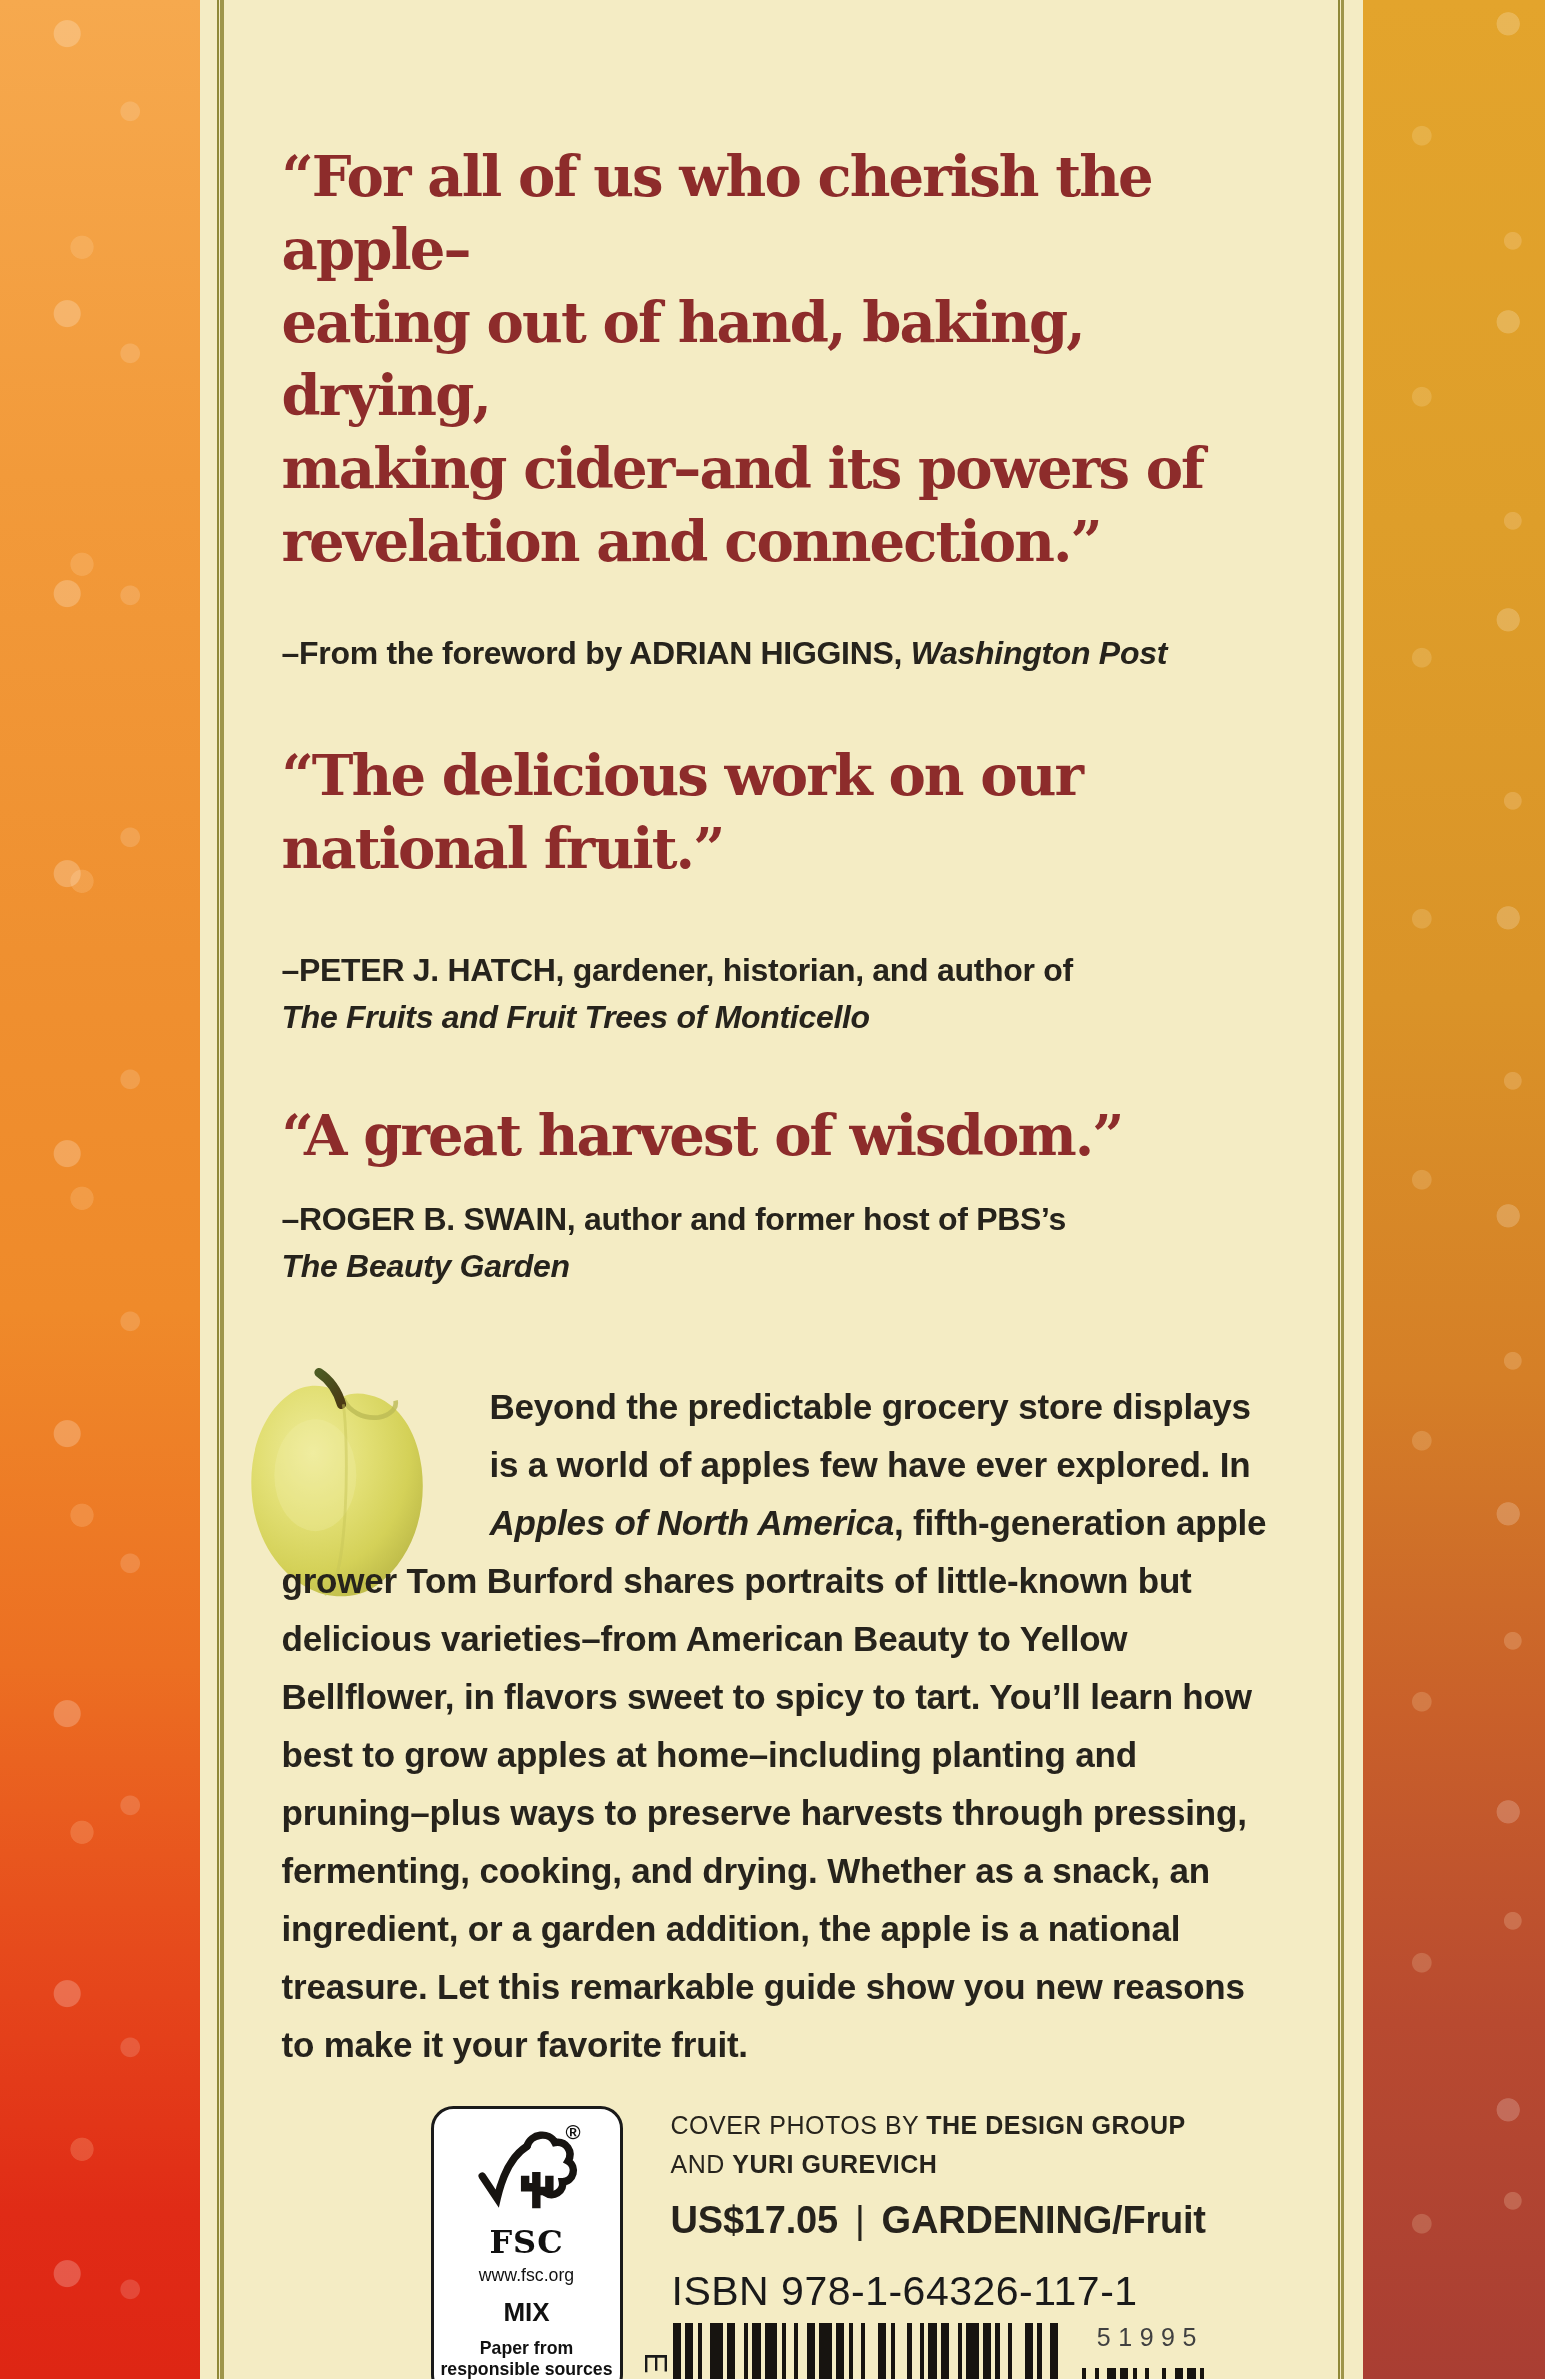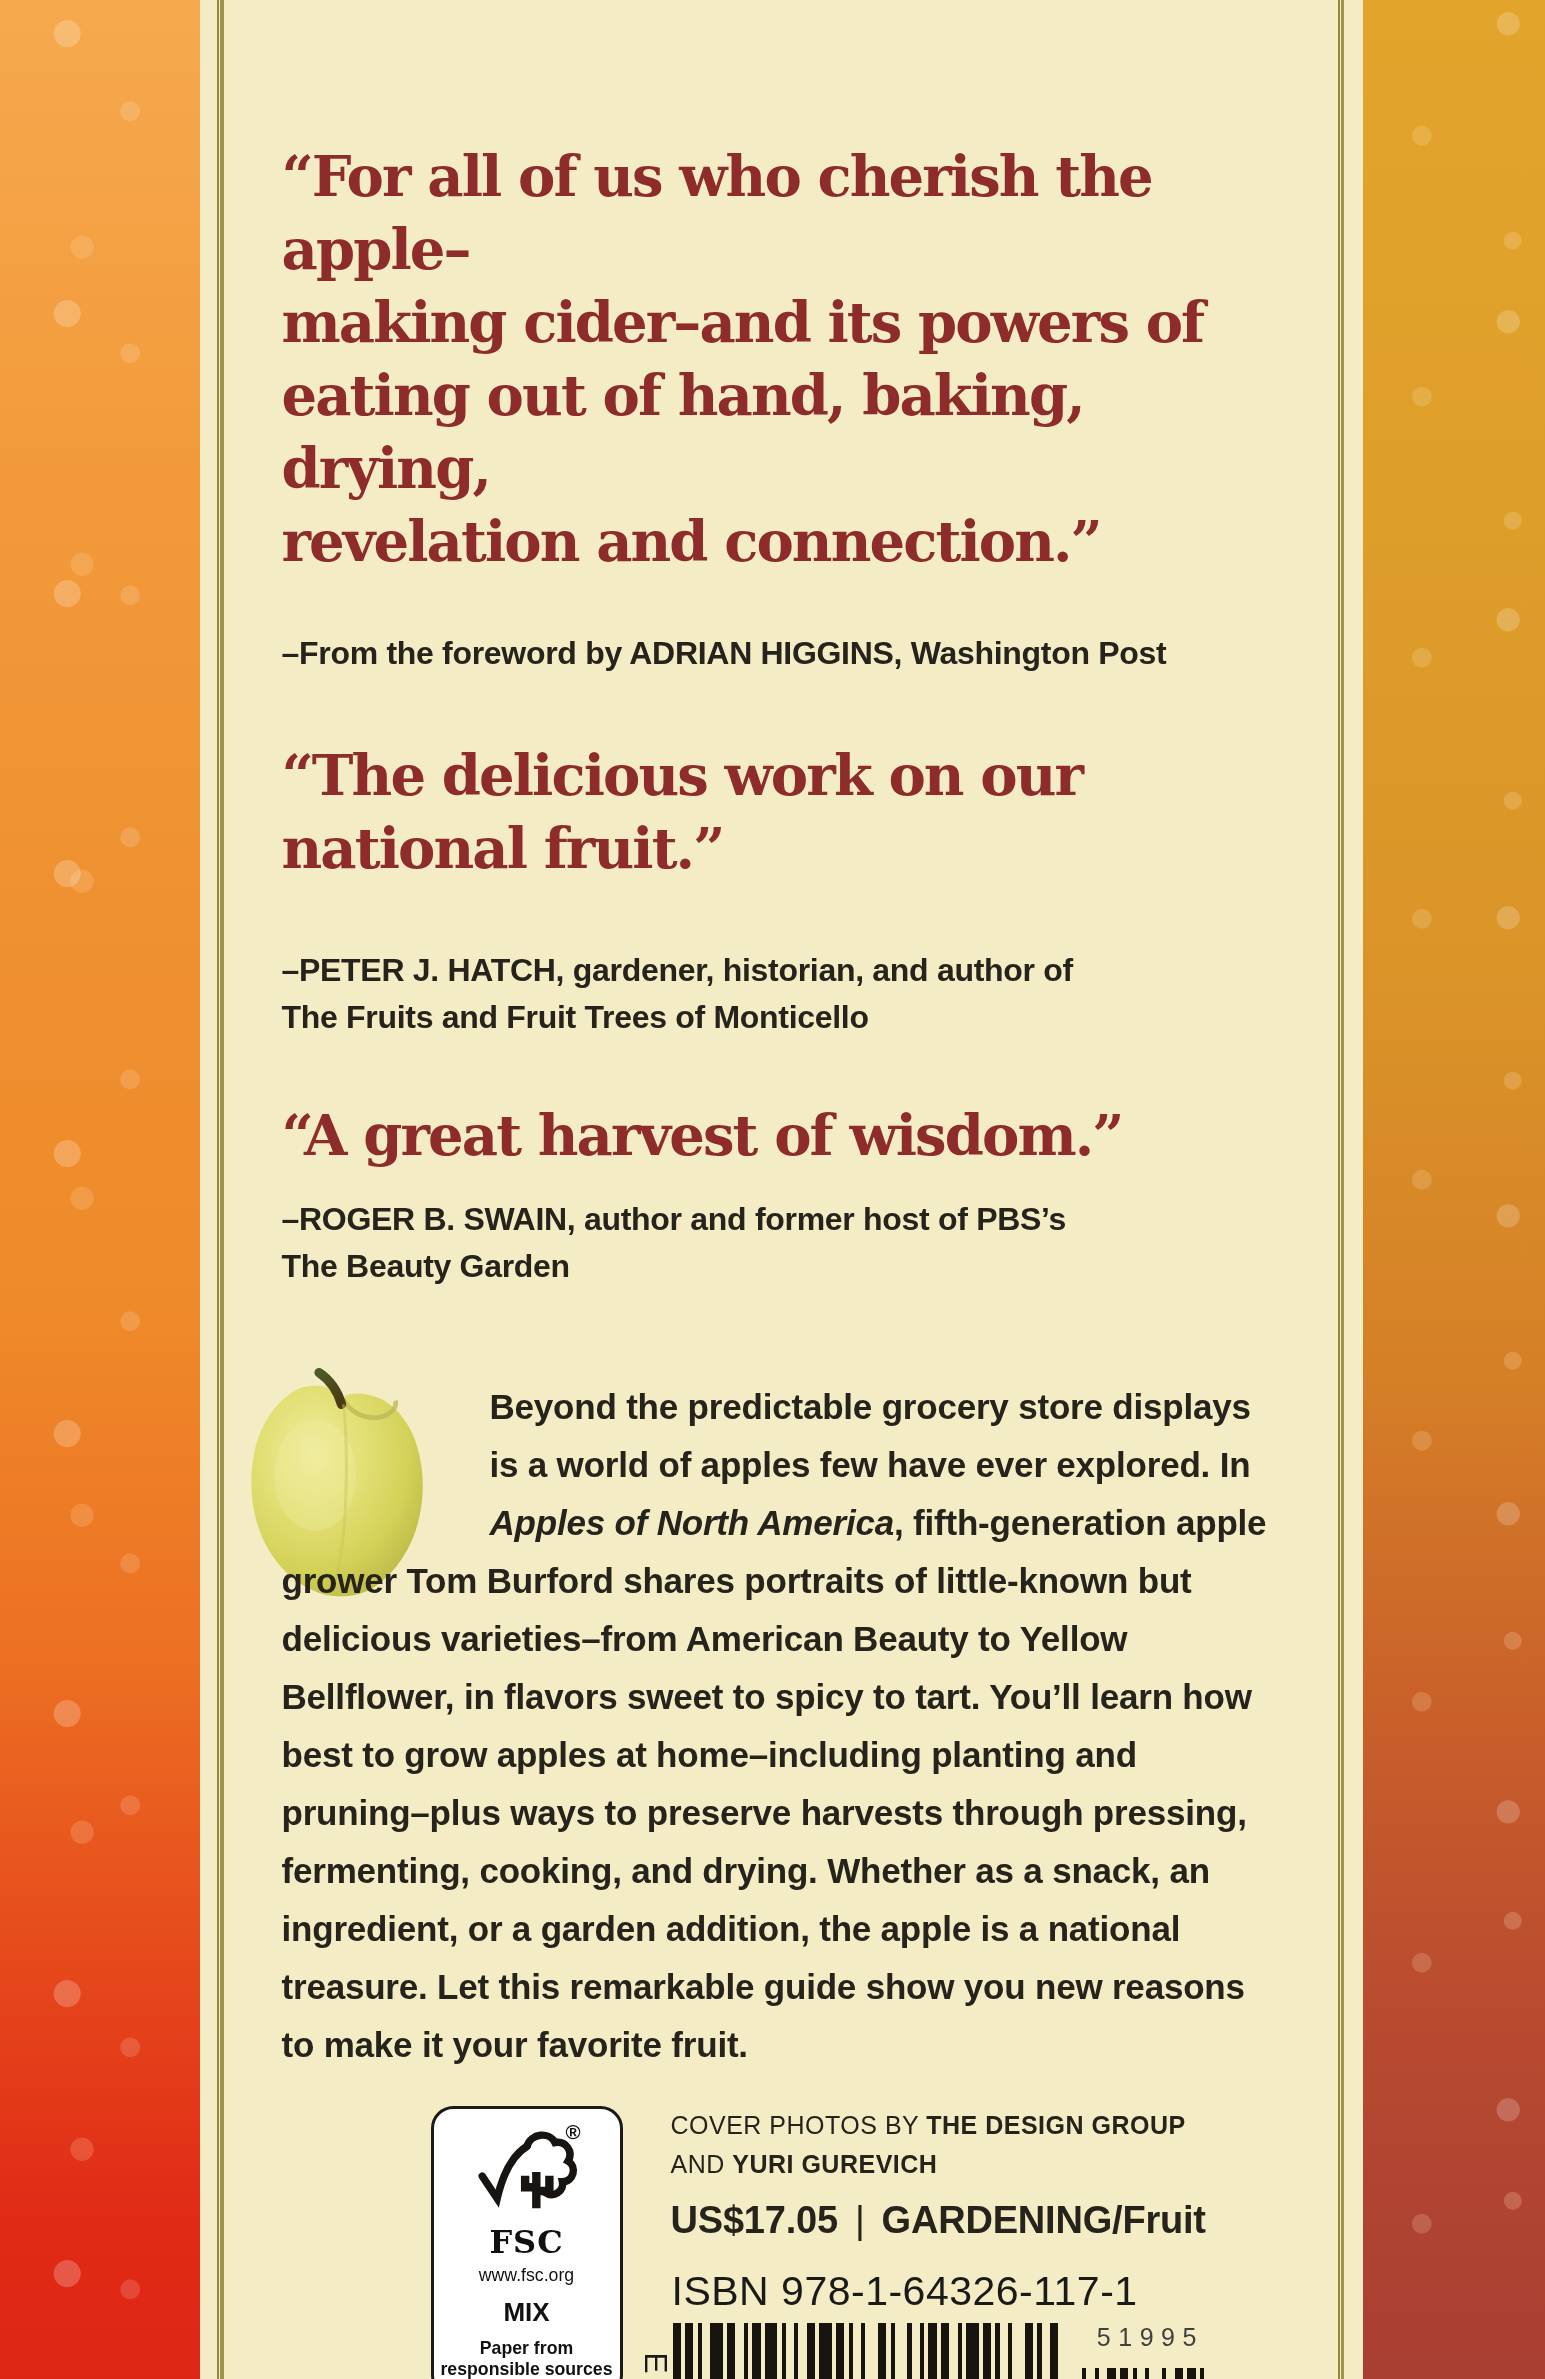--- a/index.html
+++ b/index.html
@@ -35,21 +35,21 @@
     background:linear-gradient(90deg,#8F8838 0,#8F8838 1.9px,#F4ECC4 1.9px,#F4ECC4 2.8px,#9E954A 2.8px,#9E954A 6.5px);
   }
   
   .panel{flex:1 1 auto;background:#F4ECC4;}
   .content{padding:140px 52px 0 58px;}
 
   .quote{color:#8D2C2B;font-family:"DejaVu Serif",serif;font-weight:700;
          font-size:56px;line-height:73px;letter-spacing:-1.9px;}
   .attr{color:#26231C;font-size:32px;line-height:47px;font-weight:700;letter-spacing:-0.3px;}
   .attr .name{font-weight:700;}
-  .attr .src{}
+  .attr .src{font-style:italic;}
   .attr-1{margin-top:52px;}
   .quote-2{margin-top:62px;}
   .attr-2{margin-top:62px;}
   .quote-3{margin-top:58px;}
   .attr-3{margin-top:24px;}
 
   
   .desc{margin-top:88px;color:#26231C;font-size:35px;line-height:58px;font-weight:700;letter-spacing:-0.2px;}
   .desc .booktitle{font-style:italic;}
   .apple-float{float:left;width:238px;height:173px;margin:-11.2px 15px 0 -45px;}
@@ -96,22 +96,22 @@
 
 <div class="band band-left"></div>
 <div class="edge"></div>
 <div class="rule"></div>
 
 <div class="panel">
   <div class="content">
 
     <div class="quote quote-1">
       <div>“For all of us who cherish the apple–</div>
+      <div>eating out of hand, baking, drying,</div>
       <div>making cider–and its powers of</div>
-      <div>eating out of hand, baking, drying,</div>
       <div>revelation and connection.”</div>
     </div>
     <div class="attr attr-1">
       <span>–From the foreword by </span><span class="name">ADRIAN HIGGINS</span><span>, </span><span class="src">Washington Post</span>
     </div>
 
     <div class="quote quote-2">
       <div>“The delicious work on our</div>
       <div>national fruit.”</div>
     </div>

